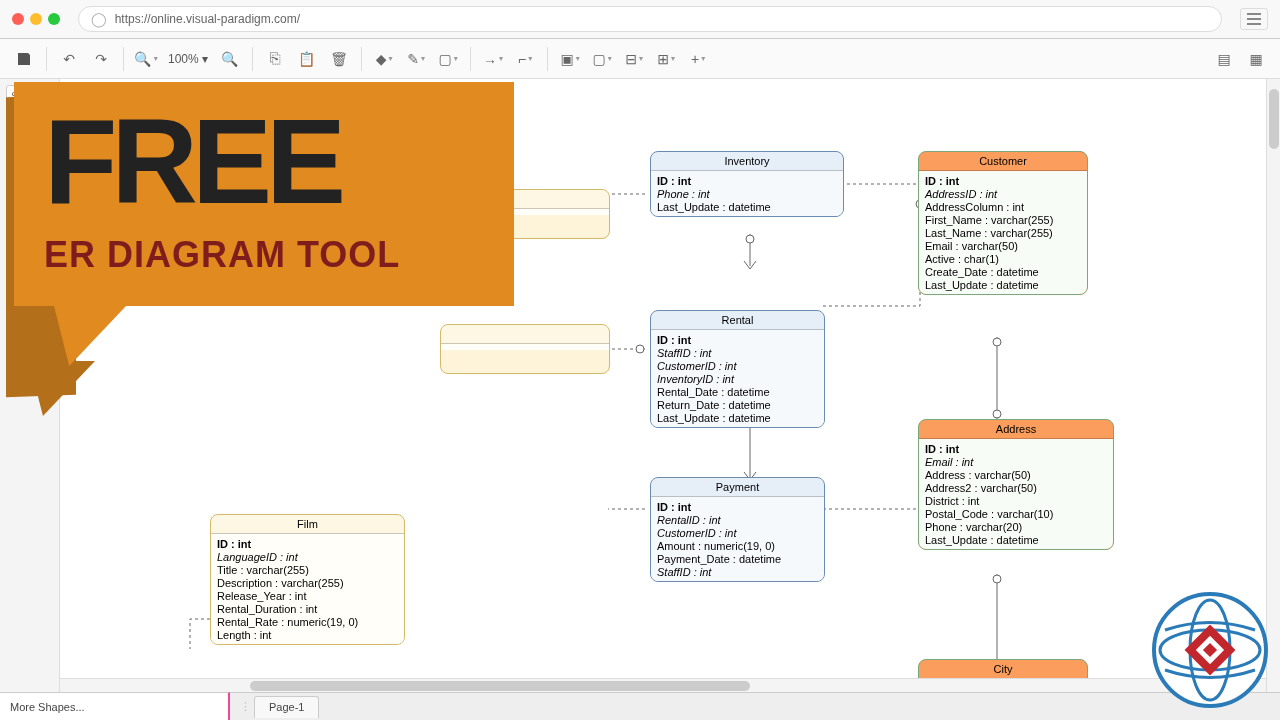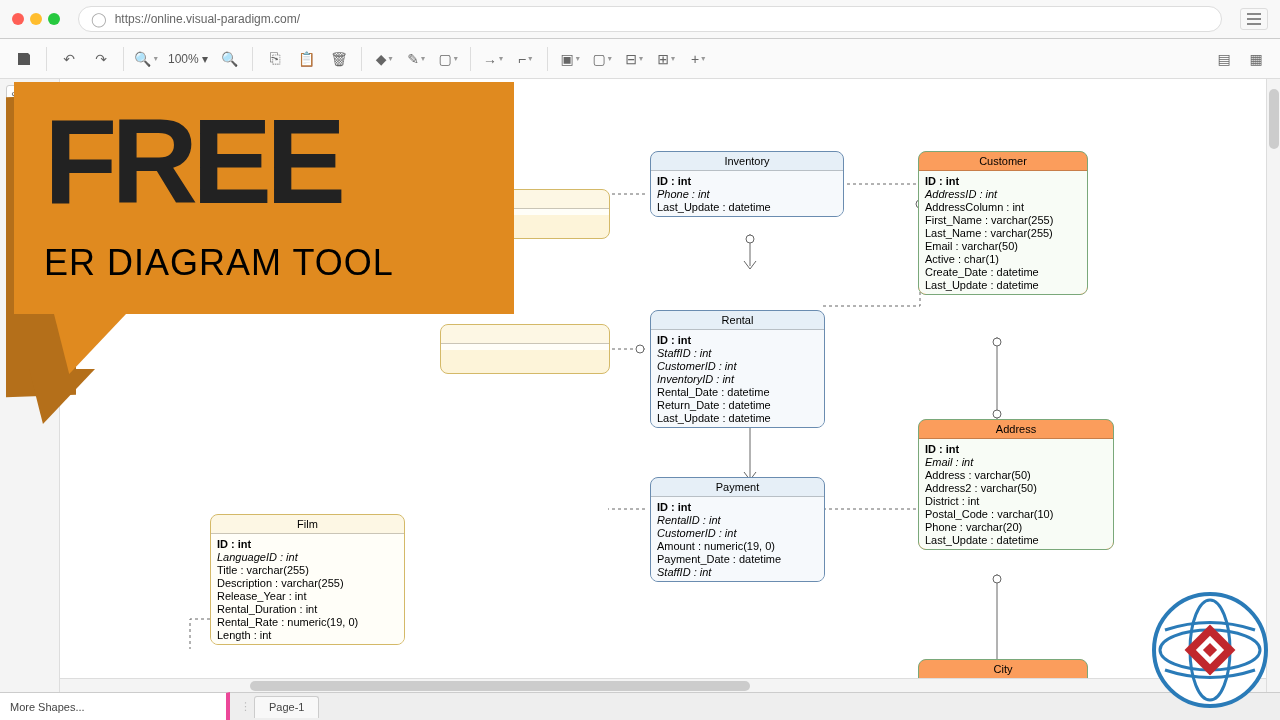--- a/index.html
+++ b/index.html
@@ -32,21 +32,21 @@
 .shape-green { background: #9dd89d; border: 1px solid #6db86d; }
 
 .canvas-wrap { flex: 1; position: relative; overflow: hidden; background: #fff; }
 .canvas { position: absolute; left: 0; top: 0; width: 100%; height: 100%; }
 .scrollbar-v { position: absolute; right: 0; top: 0; width: 14px; height: 100%; background: #f4f4f4; border-left: 1px solid #ddd; }
 .scrollbar-v .thumb { position: absolute; top: 10px; left: 2px; width: 10px; height: 60px; background: #ccc; border-radius: 5px; }
 .scrollbar-h { position: absolute; left: 60px; right: 14px; bottom: 28px; height: 14px; background: #f4f4f4; border-top: 1px solid #ddd; }
 .scrollbar-h .thumb { position: absolute; left: 190px; top: 2px; height: 10px; width: 500px; background: #ccc; border-radius: 5px; }
 
 .page-tabs { position: absolute; bottom: 0; left: 0; right: 0; height: 28px; background: #eee; border-top: 1px solid #ccc; display: flex; align-items: center; padding: 0 8px; font-size: 11px; color: #444; }
-.more-shapes { position: absolute; left: 0; bottom: 0; width: 230px; height: 28px; background: #fff; border-top: 1px solid #ccc; border-right: 4px solid #ec4899; font-size: 11px; color: #444; display: flex; align-items: center; padding: 0 10px; }
+.more-shapes { position: absolute; left: 0; bottom: 0; width: 230px; height: 28px; background: #fff; border-top: 1px solid #ccc; border-right: 2px solid #ec4899; font-size: 11px; color: #444; display: flex; align-items: center; padding: 0 10px; }
 .page-tab { padding: 0 14px; background: #f8f8f8; border: 1px solid #ccc; border-bottom: none; border-radius: 3px 3px 0 0; margin-left: 240px; height: 22px; display: flex; align-items: center; }
 .page-drag { width: 10px; height: 20px; margin-left: 232px; color: #bbb; display:flex; align-items:center; }
 
 .entity { position: absolute; border-radius: 8px; font-size: 11px; overflow: hidden; }
 .entity.blue { background: #dce8f4; border: 1px solid #6a8cb0; }
 .entity.green { background: #f97316; border: 1px solid #7aa87a; }
 .entity.yellow { background: #fdf4d9; border: 1px solid #d4b968; }
 .entity-title { text-align: center; font-size: 11px; padding: 3px 0; border-bottom: 1px solid rgba(0,0,0,0.2); background: rgba(255,255,255,0.3); }
 .entity-body { background: #fdfefd; padding: 3px 6px; }
 .entity.blue .entity-body { background: #f6f9fc; }
@@ -55,21 +55,21 @@
 .entity-body .row { padding: 0.5px 0; white-space: nowrap; }
 .entity-body .row.pk { font-weight: bold; }
 .entity-body .row.fk { font-style: italic; }
 
 svg.lines { position: absolute; top: 0; left: 0; width: 100%; height: 100%; pointer-events: none; }
 
 .ribbon-wrap { position: absolute; top: 82px; left: 14px; z-index: 100; }
 .ribbon-back { position: absolute; left: -8px; top: 14px; width: 70px; height: 300px; background: #b46f1a; transform: skewY(-2deg); z-index: -1; }
 .ribbon-main { width: 500px; background: #e08a1f; padding: 22px 30px 30px 30px; color: #222; }
 .ribbon-title { font-size: 120px; font-weight: 900; letter-spacing: -6px; line-height: 0.95; font-family: Arial, sans-serif; }
-.ribbon-sub { font-size: 36px; font-weight: 400; letter-spacing: 1px; margin-top: 24px; color: #000000; }
+.ribbon-sub { font-size: 36px; font-weight: 700; letter-spacing: 1px; margin-top: 16px; color: #7f1d1d; }
 .ribbon-tail { width: 0; height: 0; border-top: 60px solid #e08a1f; border-left: 60px solid transparent; border-right: 60px solid transparent; margin-left: 40px; transform: scaleX(.6) skewX(-30deg); transform-origin: top left; }
 .ribbon-tail-shadow { width: 0; height: 0; border-top: 55px solid #b46f1a; border-left: 55px solid transparent; border-right: 55px solid transparent; position: absolute; bottom: -50px; left: 15px; transform: scaleX(.6) skewX(-30deg); transform-origin: top left; z-index: -1; }
 
 .logo-corner { position: absolute; bottom: 10px; right: 10px; width: 120px; height: 120px; z-index: 200; }
 </style>
 </head>
 <body>
 
 <div class="browser-chrome">
   <div class="browser-top">

